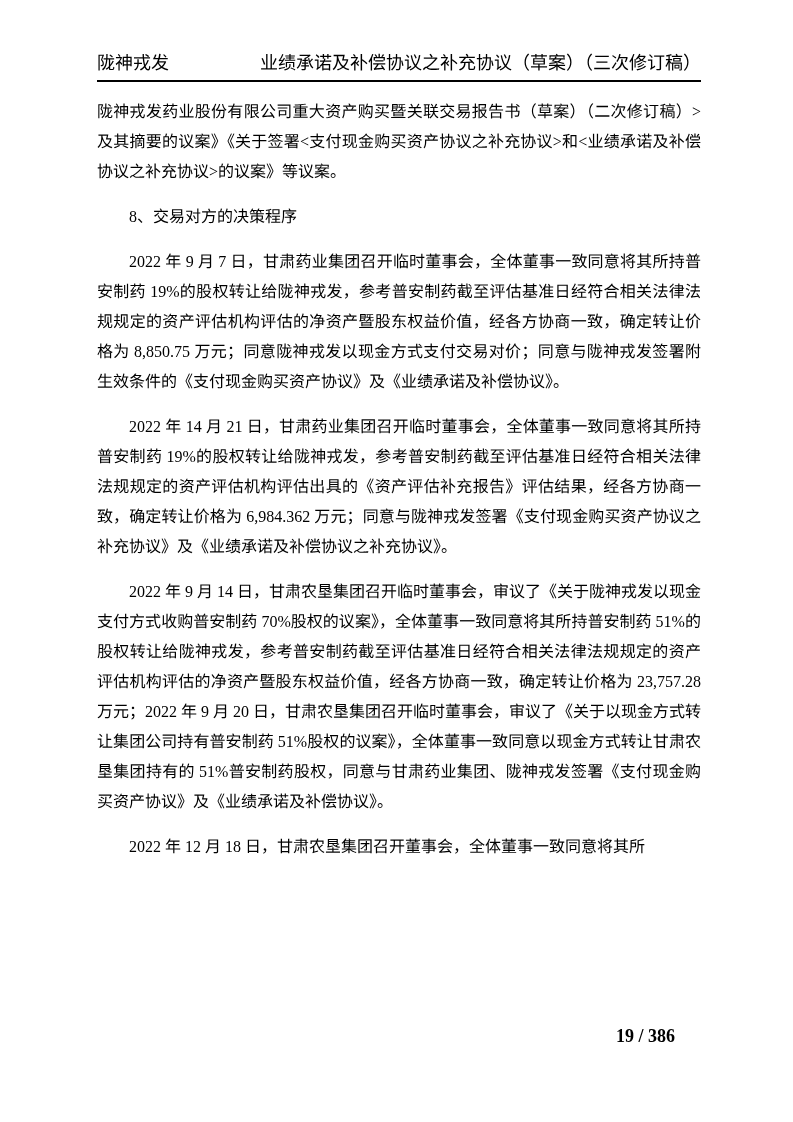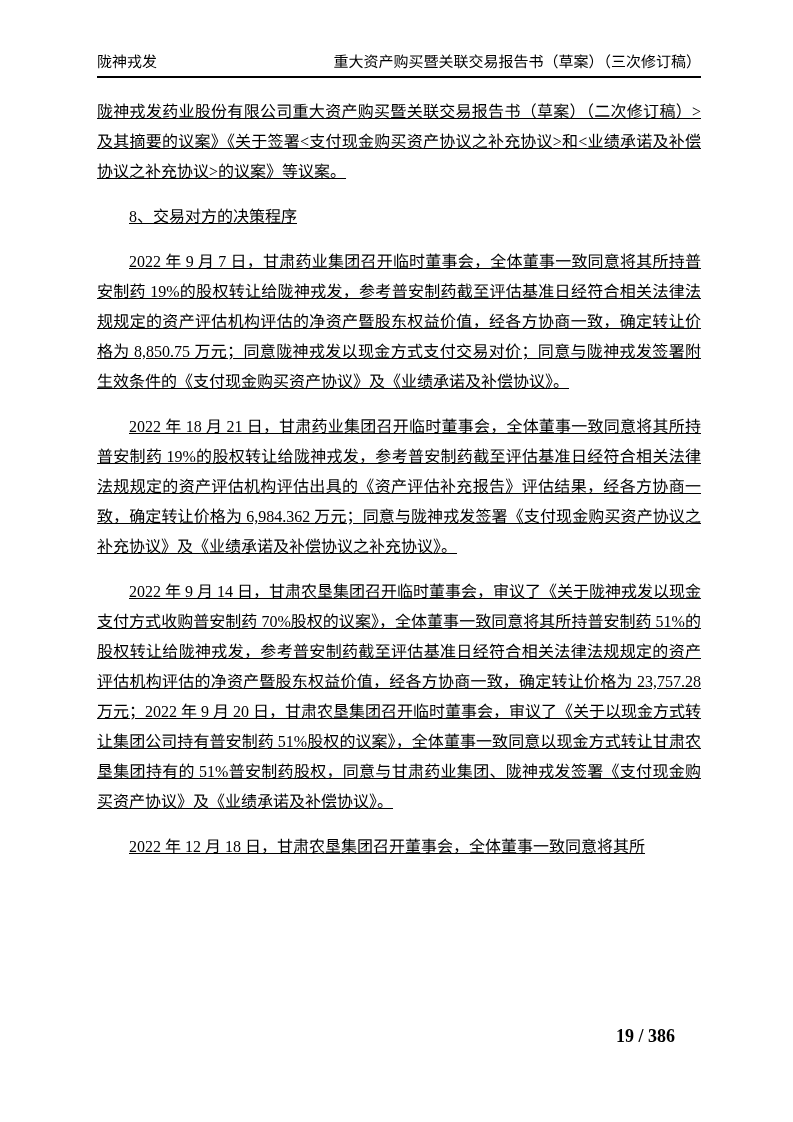--- a/index.html
+++ b/index.html
@@ -19,37 +19,36 @@
   .page-header {
     position: absolute;
     top: 53px;
     left: 97px;
     width: 604px;
     display: flex;
     justify-content: space-between;
     align-items: flex-end;
     border-bottom: 2px solid #000000;
     padding-bottom: 5px;
-    font-size: 15px;
+    font-size: 18px;
     line-height: 1.2;
     white-space: nowrap;
   }
   .page-body {
     position: absolute;
     top: 97px;
     left: 97px;
     width: 604px;
     font-size: 16px;
     line-height: 30px;
     text-align: justify;
   }
   .para {
     margin-bottom: 15px;
     text-indent: 2em;
-    text-decoration: underline;
   }
   .para.no-indent { text-indent: 0; }
   .para.bold-resolution {
     font-weight: bold;
     letter-spacing: 0.5px;
   }
   .para.section-heading {
     margin-bottom: 15px;
   }
   .para.last { margin-bottom: 0; }
@@ -62,32 +61,32 @@
     font-family: "Liberation Serif", "DejaVu Serif", serif;
   }
 </style>
 </head>
 <body>
 
 <div class="page">
 
   <header class="page-header">
     <span class="header-left">陇神戎发</span>
-    <span class="header-right">重大资产购买暨关联交易报告书（草案）（三次修订稿）</span>
+    <span class="header-right">业绩承诺及补偿协议之补充协议（草案）（三次修订稿）</span>
   </header>
 
   <main class="page-body">
     <p class="para no-indent">陇神戎发药业股份有限公司重大资产购买暨关联交易报告书（草案）（二次修订稿）&gt;及其摘要的议案》《关于签署&lt;支付现金购买资产协议之补充协议&gt;和&lt;业绩承诺及补偿协议之补充协议&gt;的议案》等议案。</p>
 
 
     <p class="para section-heading">8、交易对方的决策程序</p>
 
     <p class="para">2022 年 9 月 7 日，甘肃药业集团召开临时董事会，全体董事一致同意将其所持普安制药 19%的股权转让给陇神戎发，参考普安制药截至评估基准日经符合相关法律法规规定的资产评估机构评估的净资产暨股东权益价值，经各方协商一致，确定转让价格为 8,850.75 万元；同意陇神戎发以现金方式支付交易对价；同意与陇神戎发签署附生效条件的《支付现金购买资产协议》及《业绩承诺及补偿协议》。</p>
 
-    <p class="para">2022 年 18 月 21 日，甘肃药业集团召开临时董事会，全体董事一致同意将其所持普安制药 19%的股权转让给陇神戎发，参考普安制药截至评估基准日经符合相关法律法规规定的资产评估机构评估出具的《资产评估补充报告》评估结果，经各方协商一致，确定转让价格为 6,984.362 万元；同意与陇神戎发签署《支付现金购买资产协议之补充协议》及《业绩承诺及补偿协议之补充协议》。</p>
+    <p class="para">2022 年 14 月 21 日，甘肃药业集团召开临时董事会，全体董事一致同意将其所持普安制药 19%的股权转让给陇神戎发，参考普安制药截至评估基准日经符合相关法律法规规定的资产评估机构评估出具的《资产评估补充报告》评估结果，经各方协商一致，确定转让价格为 6,984.362 万元；同意与陇神戎发签署《支付现金购买资产协议之补充协议》及《业绩承诺及补偿协议之补充协议》。</p>
 
     <p class="para">2022 年 9 月 14 日，甘肃农垦集团召开临时董事会，审议了《关于陇神戎发以现金支付方式收购普安制药 70%股权的议案》，全体董事一致同意将其所持普安制药 51%的股权转让给陇神戎发，参考普安制药截至评估基准日经符合相关法律法规规定的资产评估机构评估的净资产暨股东权益价值，经各方协商一致，确定转让价格为 23,757.28 万元；2022 年 9 月 20 日，甘肃农垦集团召开临时董事会，审议了《关于以现金方式转让集团公司持有普安制药 51%股权的议案》，全体董事一致同意以现金方式转让甘肃农垦集团持有的 51%普安制药股权，同意与甘肃药业集团、陇神戎发签署《支付现金购买资产协议》及《业绩承诺及补偿协议》。</p>
 
     <p class="para last">2022 年 12 月 18 日，甘肃农垦集团召开董事会，全体董事一致同意将其所</p>
   </main>
 
   <footer class="page-footer">
     <span>19 / 386</span>
   </footer>
 

